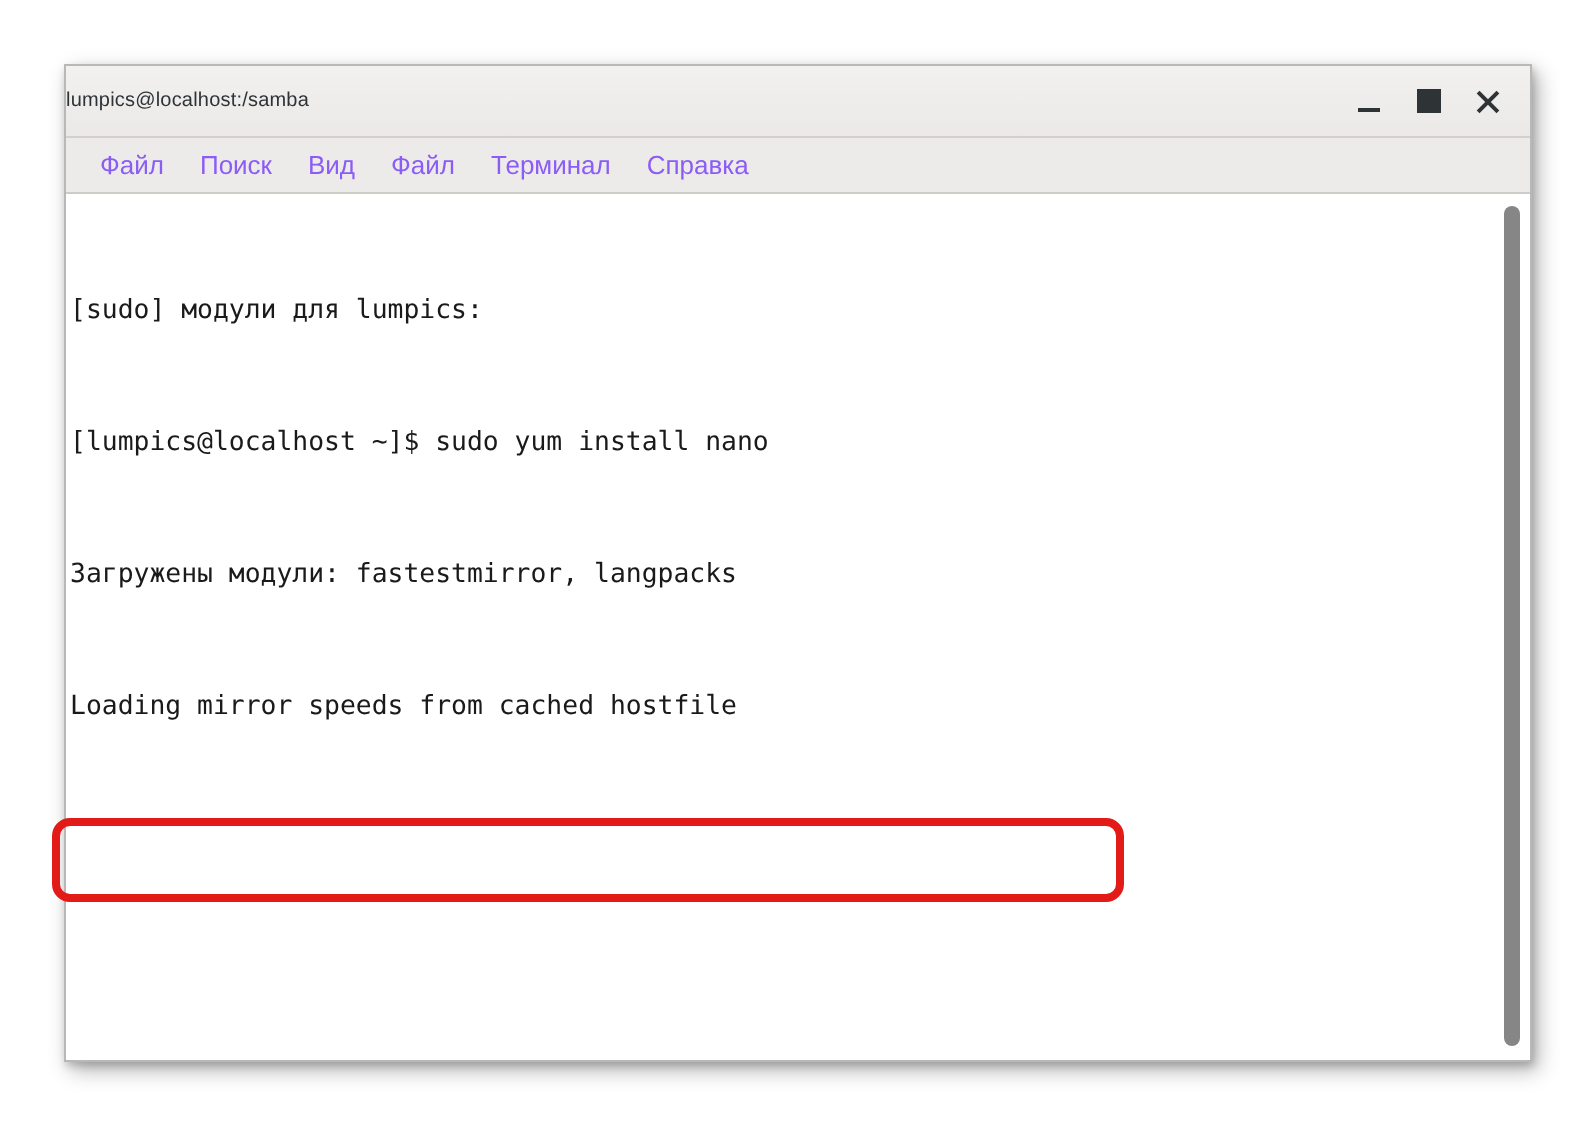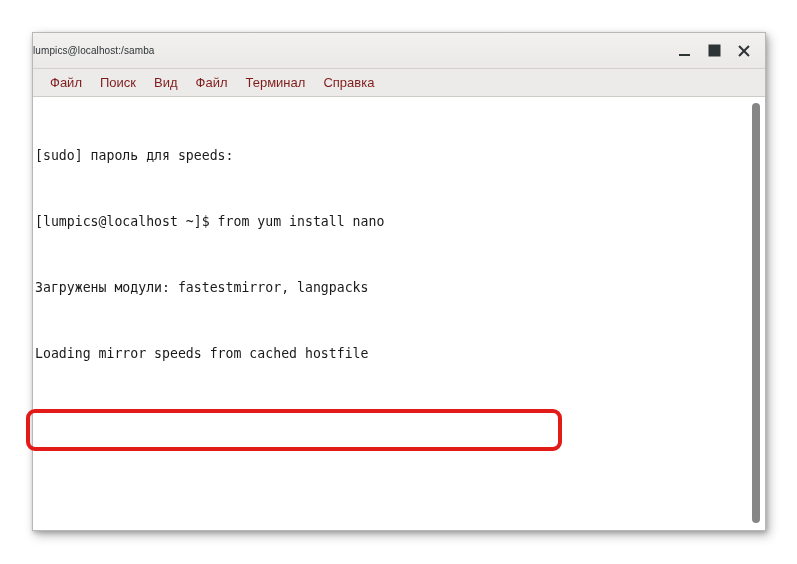--- a/index.html
+++ b/index.html
@@ -108,21 +108,21 @@
     height: 28px;
     background: #edebe9;
     border-bottom: 1px solid #cfcbc7;
     display: flex;
     align-items: center;
     padding-left: 8px;
     box-sizing: border-box;
   }
   .menu-item {
     font-size: 13px;
-    color: #7f1d1d;
+    color: #8b5cf6;
     padding: 2px 9px;
     cursor: default;
     font-family: "Liberation Sans", sans-serif;
     text-align: center;
   }
 
   
   .term-wrap {
     position: relative;
     height: 433px;
@@ -206,22 +206,22 @@
       <div class="menu-item">Файл</div>
       <div class="menu-item">Поиск</div>
       <div class="menu-item">Вид</div>
       <div class="menu-item">Файл</div>
       <div class="menu-item">Терминал</div>
       <div class="menu-item">Справка</div>
     </div>
 
     <div class="term-wrap">
       <div class="term">
-        <div class="term-line">[sudo] пароль для speeds:</div>
-        <div class="term-line">[lumpics@localhost ~]$ from yum install nano</div>
+        <div class="term-line">[sudo] модули для lumpics:</div>
+        <div class="term-line">[lumpics@localhost ~]$ sudo yum install nano</div>
         <div class="term-line">Загружены модули: fastestmirror, langpacks</div>
         <div class="term-line">Loading mirror speeds from cached hostfile</div>
         
         
         
         
         
         
         
         

